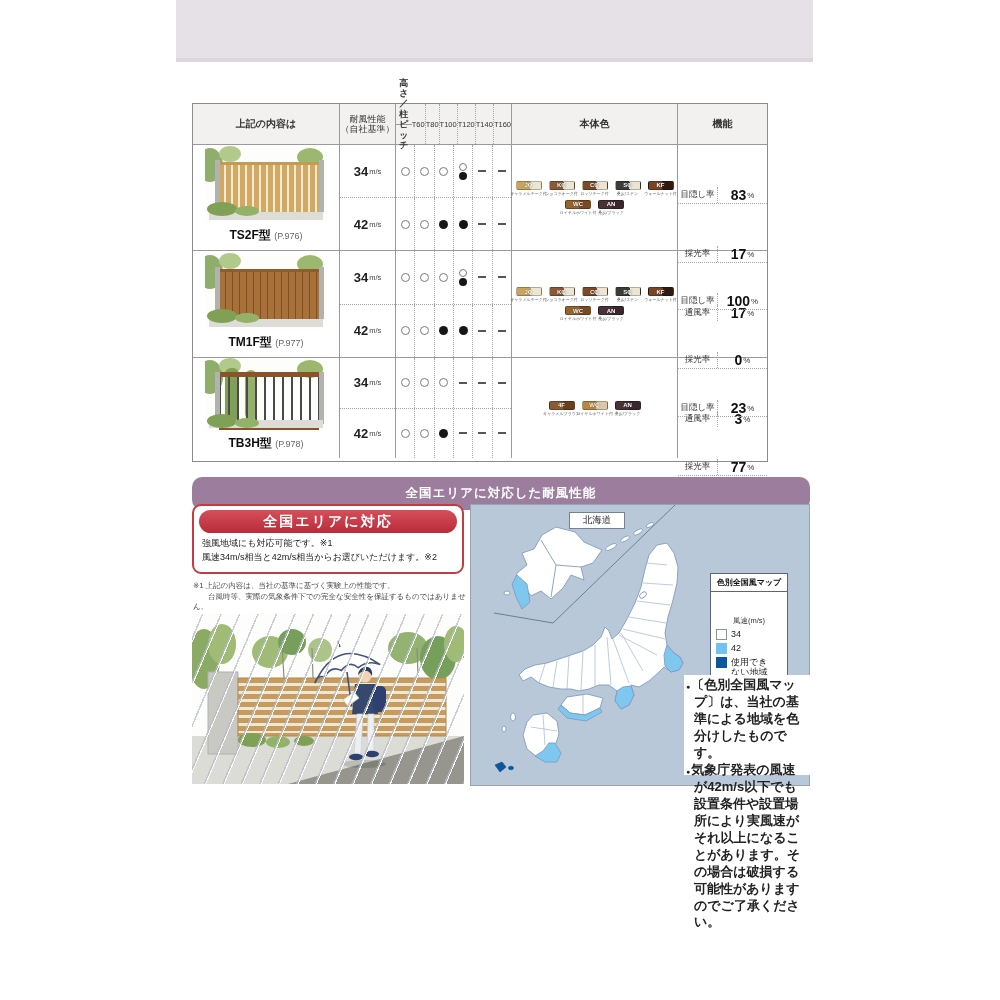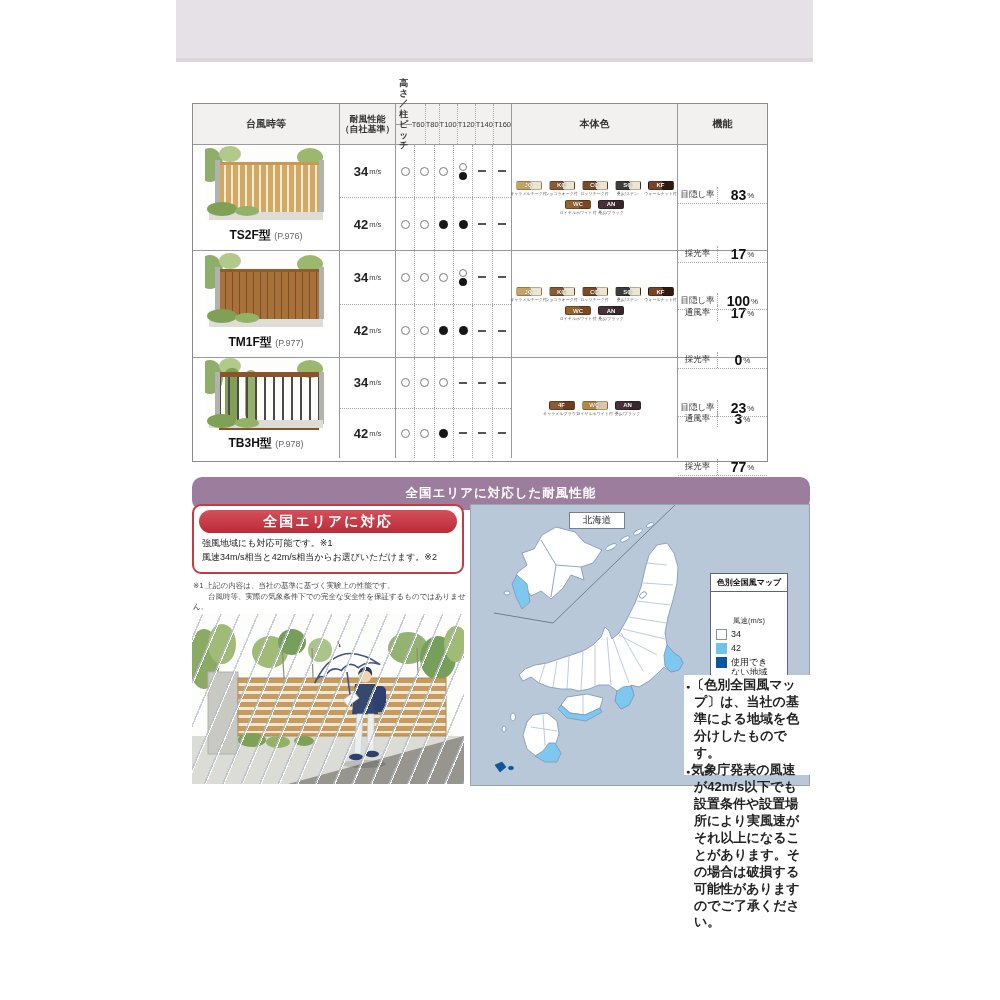--- a/index.html
+++ b/index.html
@@ -11,21 +11,21 @@
   .spec-table{position:absolute;left:192px;top:103px;width:576px;height:359px;border:1px solid #8b8b8b;background:#fff;box-sizing:border-box;}
   .t-row{display:flex;box-sizing:border-box;}
   .cell{box-sizing:border-box;position:relative;}
   .v-solid{border-right:1px solid #9a9a9a;}
   .v-dot{border-right:1px dotted #a5a5a5;}
   .h-solid{border-bottom:1px solid #9a9a9a;}
   .h-dot{border-bottom:1px dotted #a5a5a5;}
   .thead{background:#f2f1f0;}
   .thead .cell{display:flex;align-items:center;justify-content:center;text-align:center;color:#333;}
   .hd-main{font-size:10px;font-weight:bold;}
-  .hd-sub{font-size:9px;font-weight:bold;line-height:1.15;}
+  .hd-sub{font-size:9px;font-weight:normal;line-height:1.15;}
   .hd-t{font-size:7.5px;}
   .c-design{width:147px;}
   .c-wind{width:56px;}
   .c-heights{width:116px;}
   .c-colors{width:166px;}
   .body-row .c-design{display:flex;flex-direction:column;align-items:center;justify-content:flex-end;padding-bottom:6px;}
   .caption{font-size:12px;font-weight:bold;color:#111;margin-top:5px;}
   .caption .ref{font-size:9px;font-weight:normal;color:#666;margin-top:32px;}
   .wind-stack{display:flex;flex-direction:column;}
   .wind-sub{flex:1;display:flex;align-items:center;justify-content:center;}
@@ -87,21 +87,21 @@
 </head>
 <body>
 
 <div id="canvas">
 
   <div class="top-band"></div>
 
   <div class="spec-table">
 
     <div class="t-row thead" style="height:41px;">
-      <div class="cell c-design v-solid h-solid hd-main">台風時等</div>
+      <div class="cell c-design v-solid h-solid hd-main">上記の内容は</div>
       <div class="cell c-wind v-solid h-solid hd-sub">
         <div><span>耐風性能</span><br><span>（自社基準）</span></div>
       </div>
       <div class="cell c-heights v-solid h-solid" style="flex-direction:row;padding:0;align-items:stretch;">
         <div class="h-solid hd-sub" style="height:20px;display:flex;align-items:center;justify-content:center;font-weight:bold;">高さ／柱ピッチ</div>
         <div style="flex:1;display:flex;">
           <div class="mk v-dot hd-t">T60</div>
           <div class="mk v-dot hd-t">T80</div>
           <div class="mk v-dot hd-t">T100</div>
           <div class="mk v-dot hd-t">T120</div>

